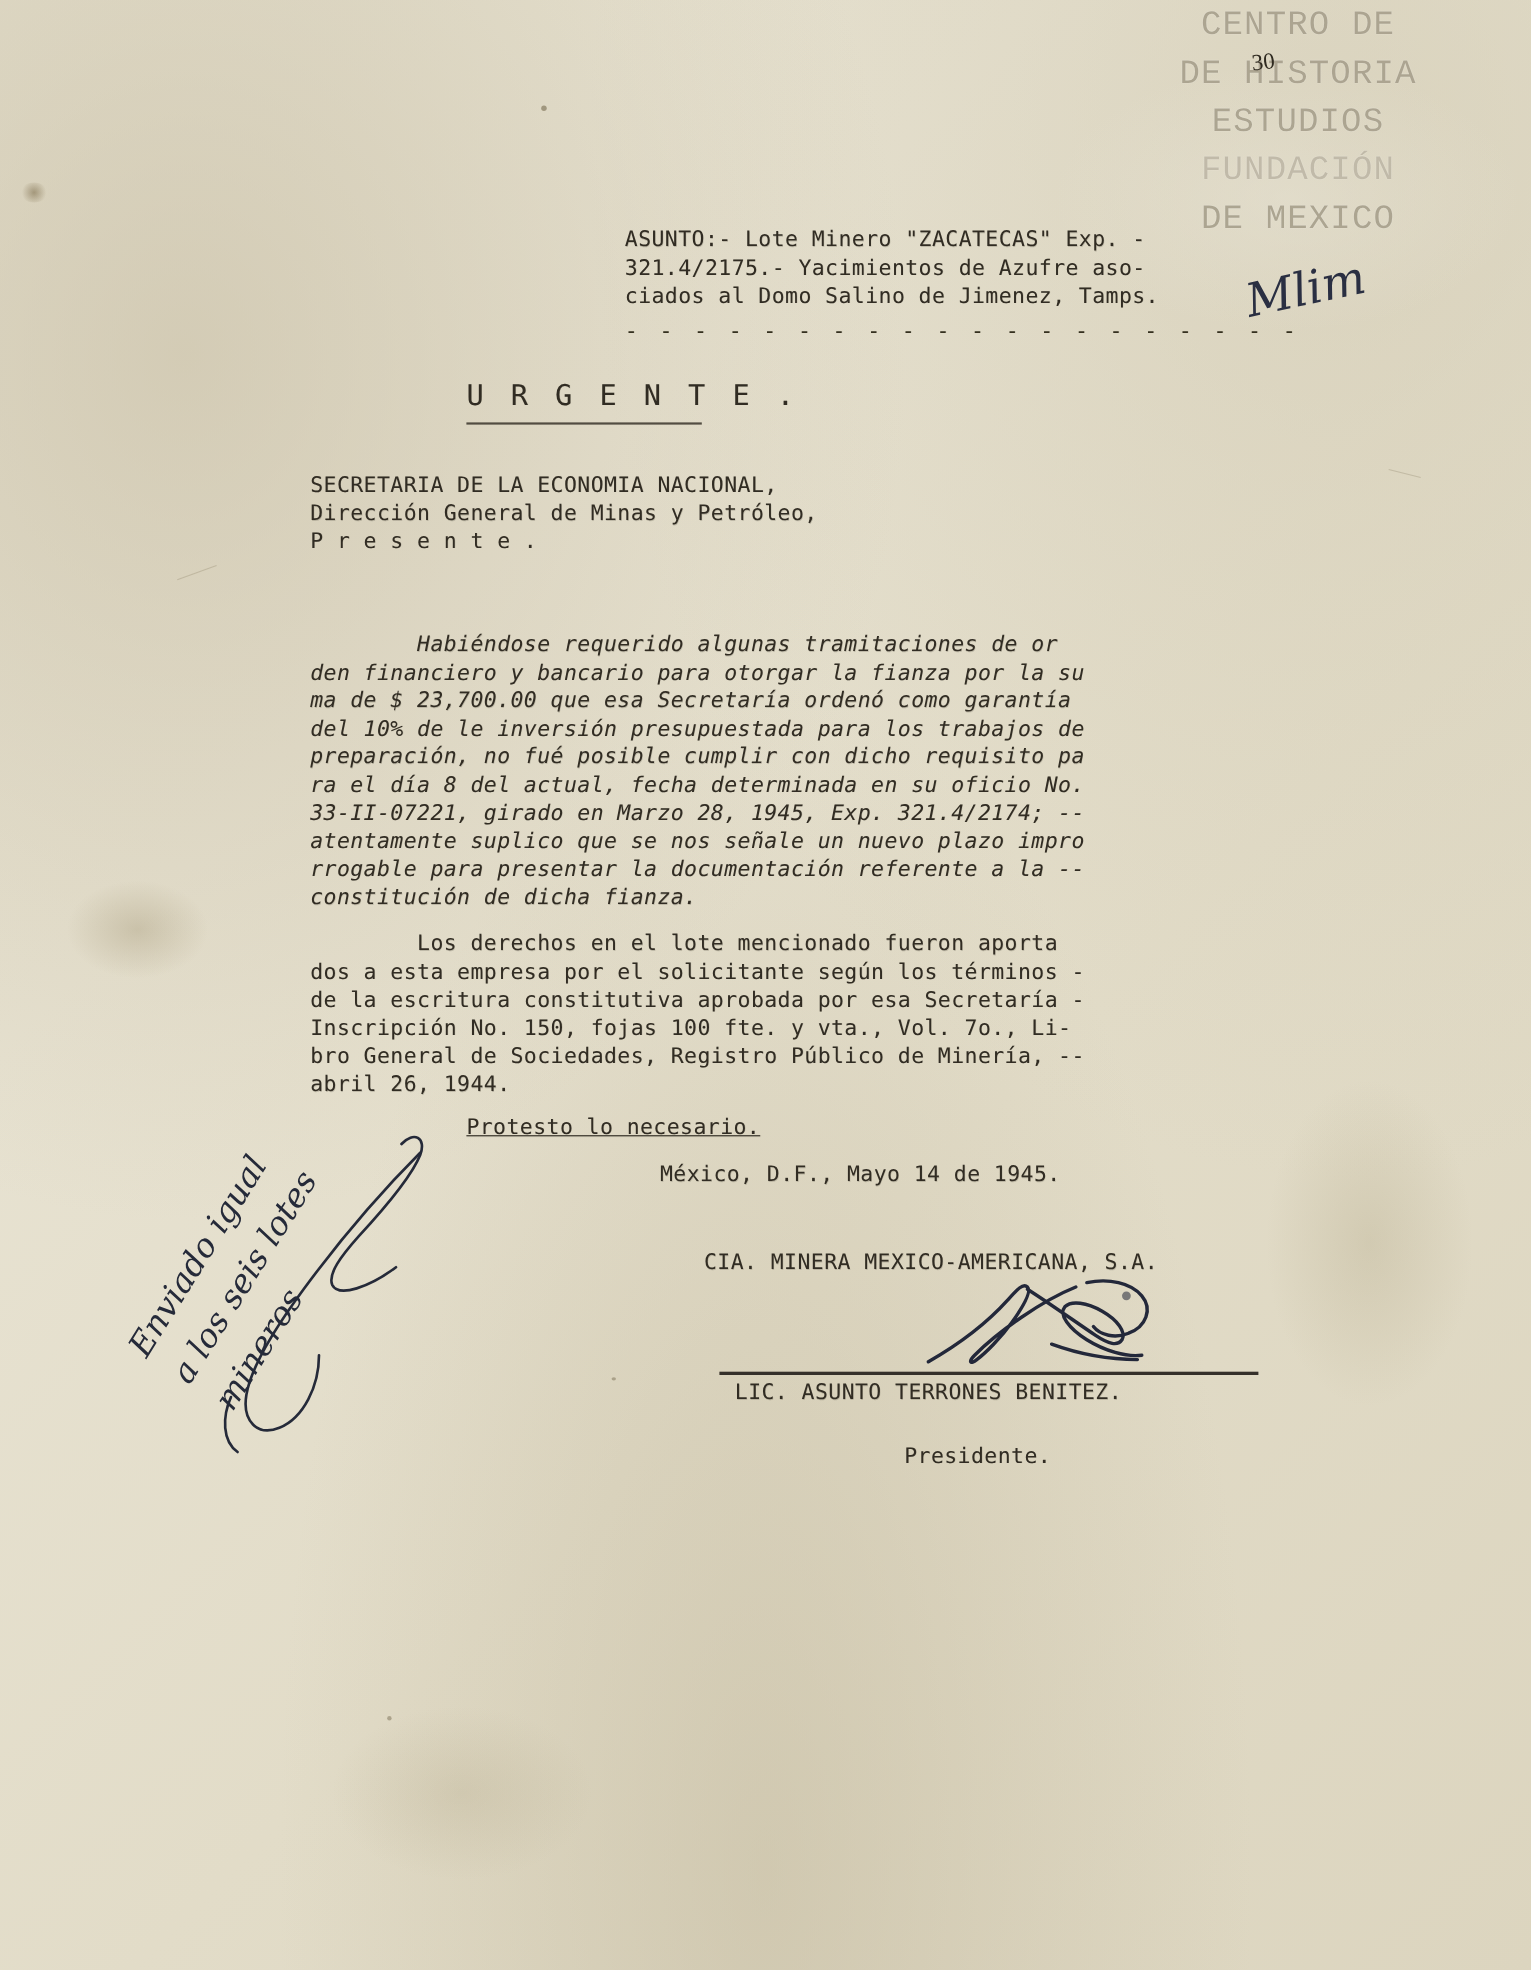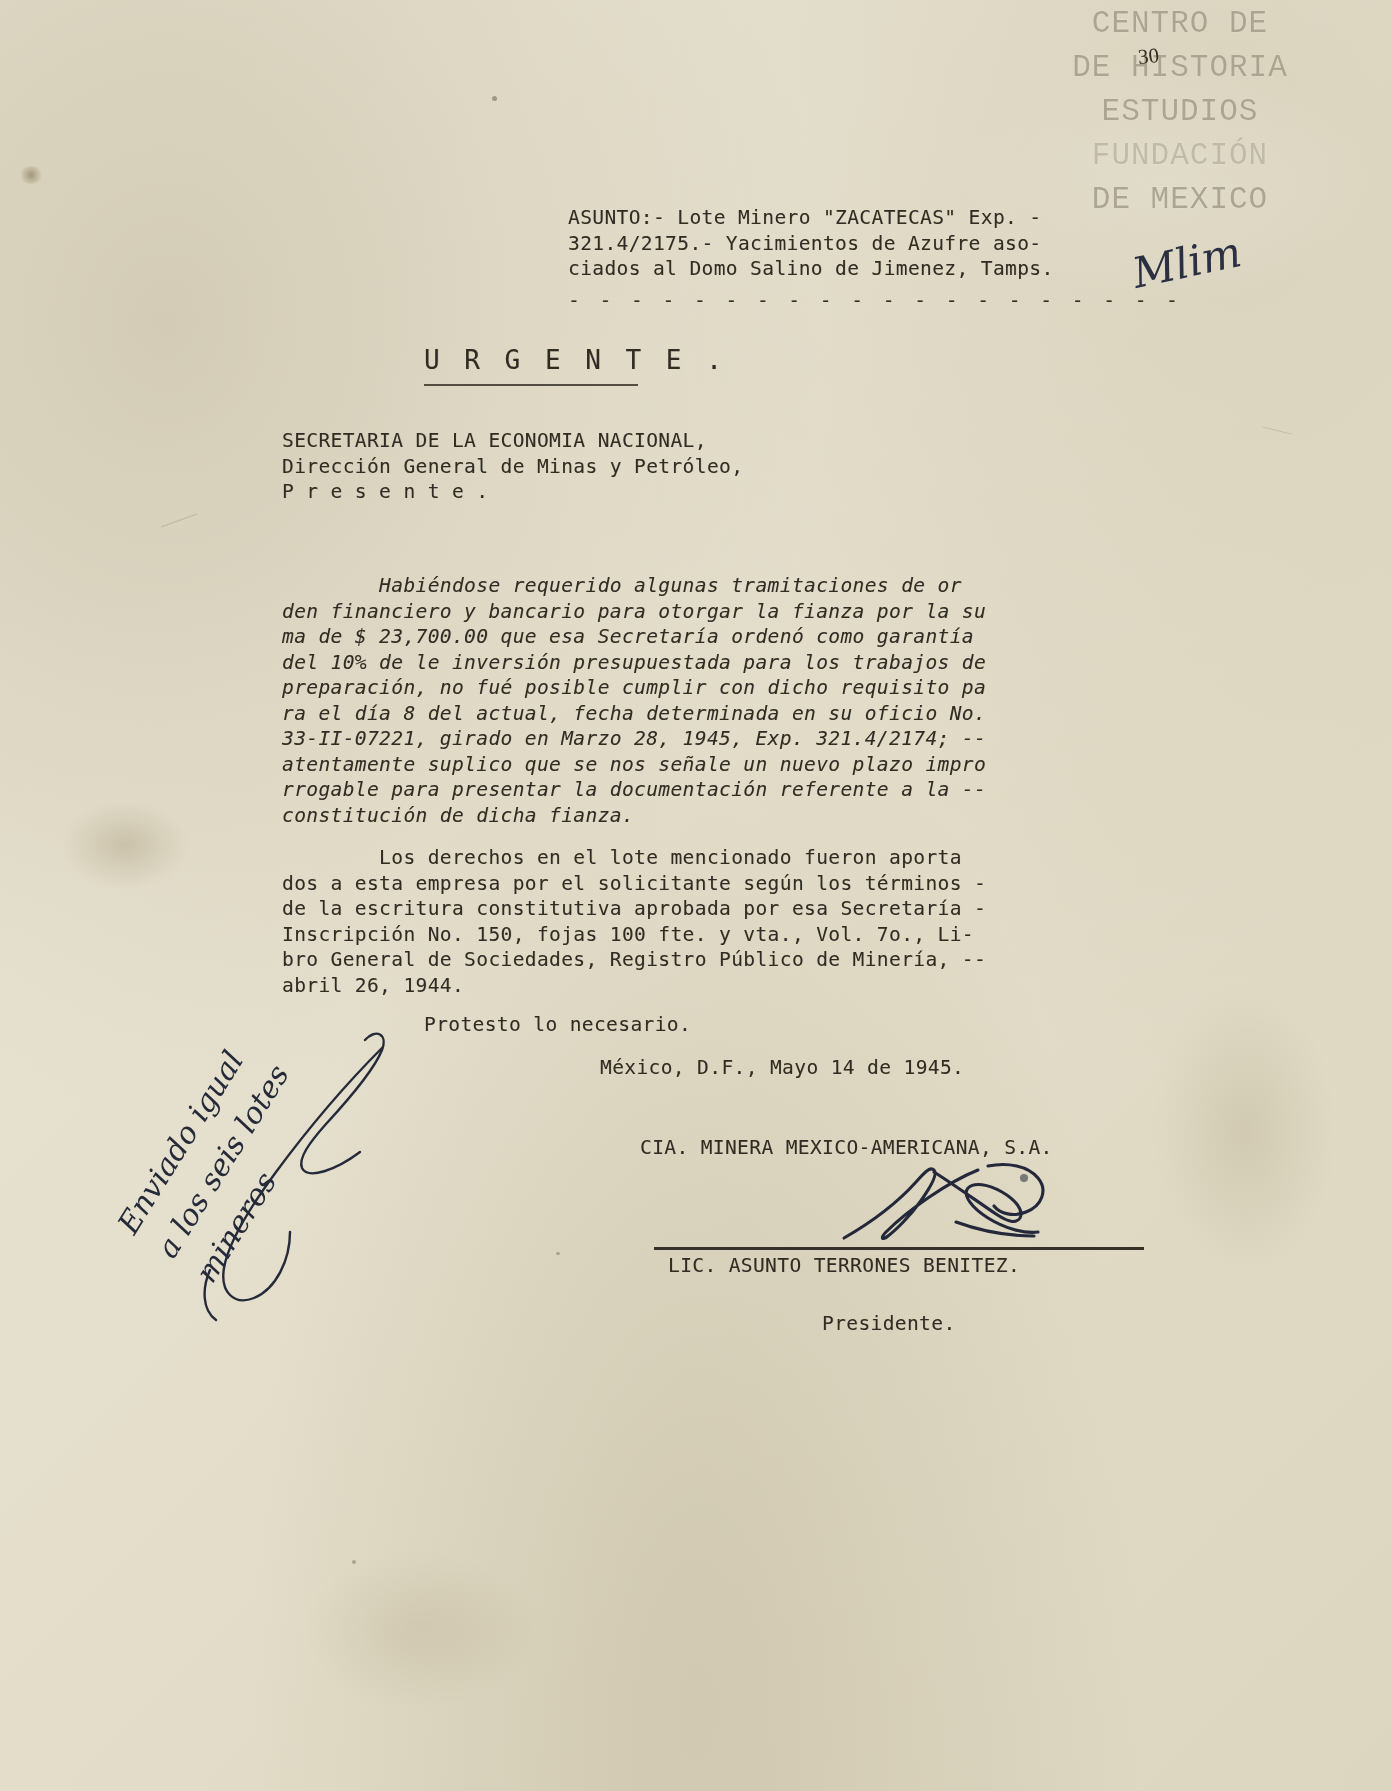--- a/index.html
+++ b/index.html
@@ -77,21 +77,21 @@
     width: 214px; height: 2px;
     background: #3a342a;
     opacity: 0.85;
   }
 
   .addressee { left: 282px; top: 428px; }
 
   .body1 { left: 282px; top: 573px; font-style: italic; }
   .body2 { left: 282px; top: 845px; }
 
-  .protesto { left: 424px; top: 1012px; }
+  .protesto { left: 424px; top: 1012px; text-decoration: underline; }
   .placedate { left: 566px; top: 1055px; padding-left: 34px; }
   .company  { left: 640px; top: 1135px; }
 
   .sig-rule {
     position: absolute;
     left: 654px; top: 1247px;
     width: 490px; height: 3px;
     background: #35302a;
   }
   .signer { left: 668px; top: 1253px; }

